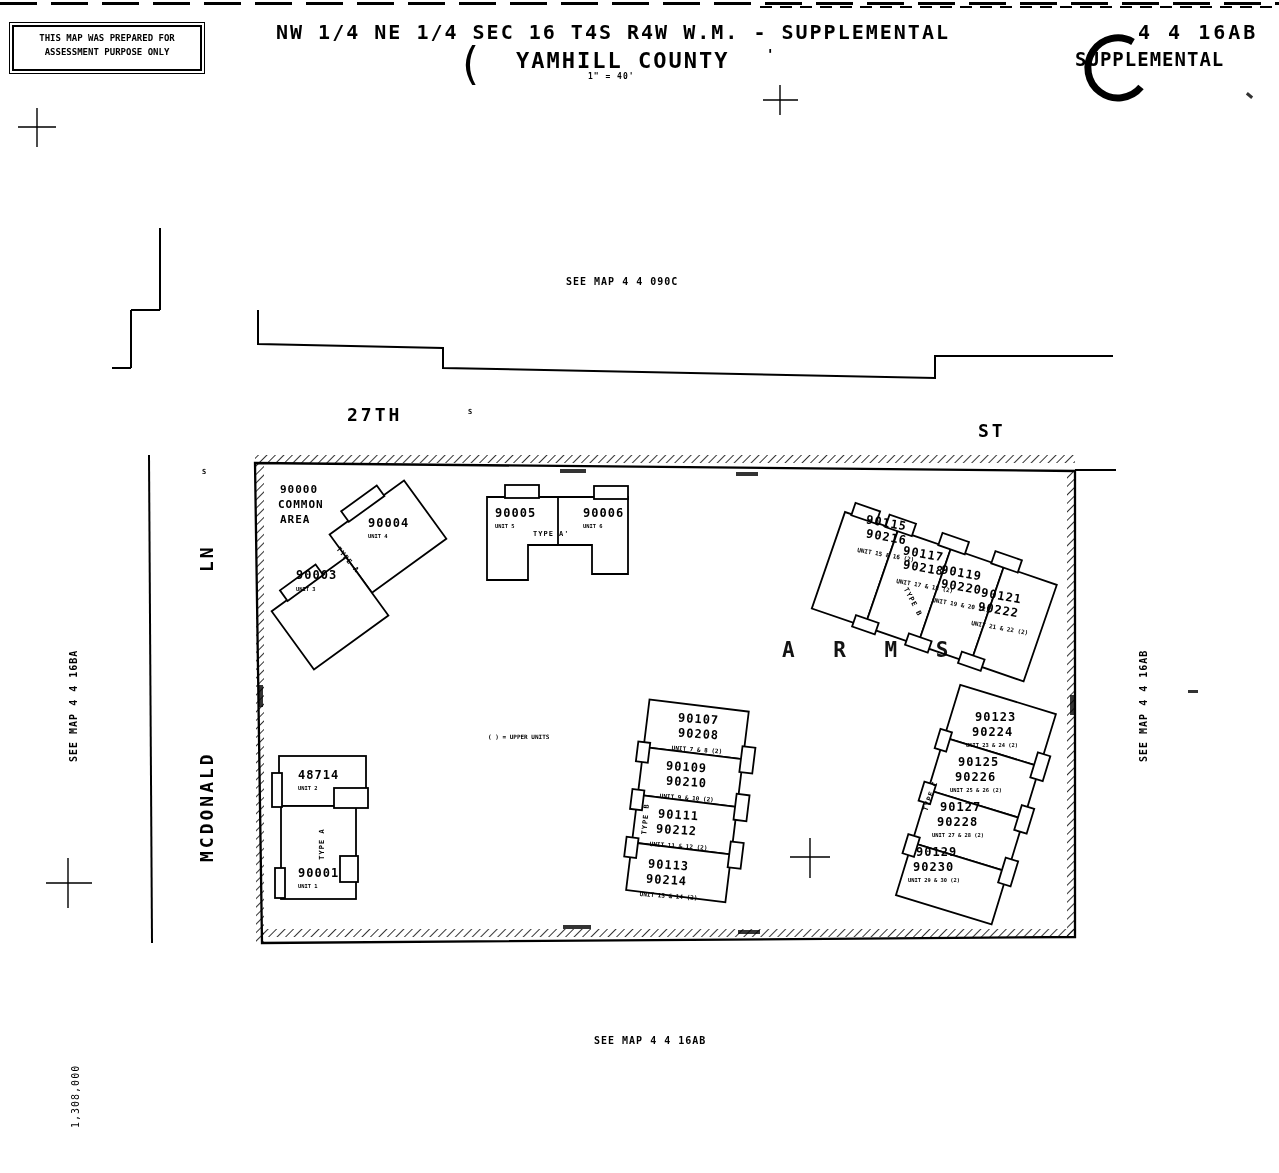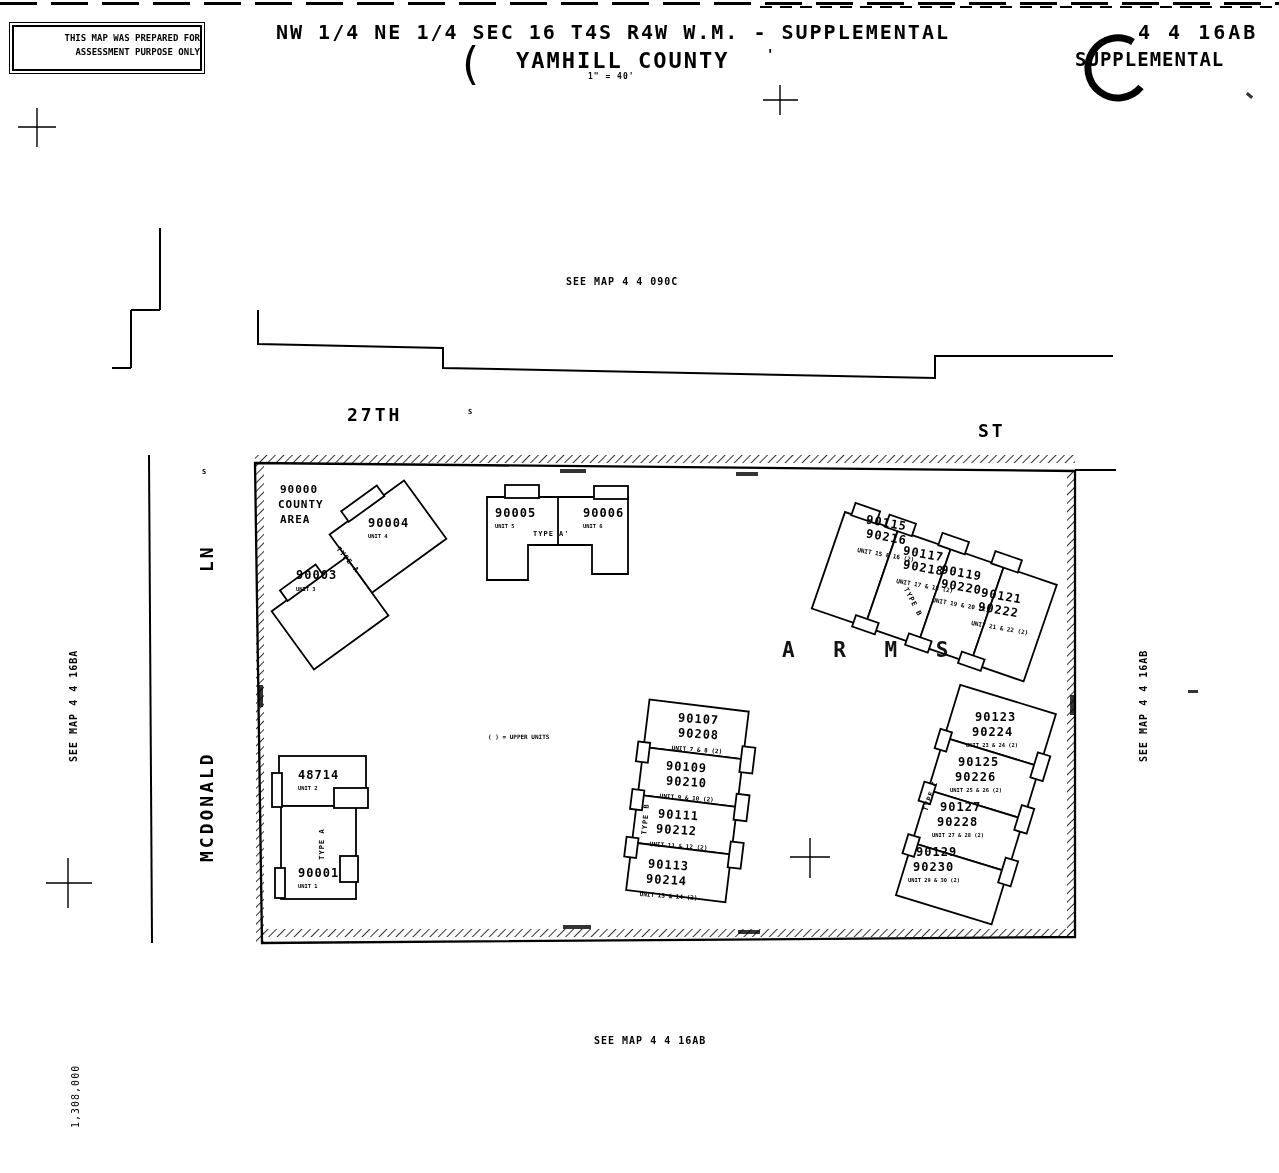--- a/index.html
+++ b/index.html
@@ -5,21 +5,21 @@
   html,body{margin:0;padding:0;background:#f6f6f4;}
   #page{position:relative;width:1279px;height:1173px;background:#ffffff;overflow:hidden;
         font-family:"DejaVu Sans Mono", monospace;color:#000;}
   .t{position:absolute;white-space:nowrap;font-weight:bold;color:#000;}
   .title{font-size:20px;letter-spacing:2px;}
   .county{font-size:22px;letter-spacing:2px;}
   .scale{font-size:8px;letter-spacing:1px;font-weight:bold;}
   .mapnum{font-size:20px;letter-spacing:3px;}
   .suppl{font-size:19px;letter-spacing:1px;}
   .box{position:absolute;left:12px;top:25px;width:186px;height:38px;border:2px solid #000;
-       outline:1px solid #000;outline-offset:2px;text-align:right;padding-top:4px;}
+       outline:1px solid #000;outline-offset:2px;text-align:center;padding-top:4px;}
   .box .l{font-size:9px;font-weight:bold;letter-spacing:0px;line-height:14px;}
   .seemap{font-size:10px;letter-spacing:1px;}
   .street{font-size:18px;letter-spacing:3px;}
   .vert{transform:rotate(-90deg);transform-origin:left top;}
   .unum{font-size:12px;letter-spacing:1px;}
   .usub{font-size:6px;letter-spacing:0px;transform:scale(.9);transform-origin:left top;}
   .typelab{font-size:7px;letter-spacing:1px;}
   .big{font-size:48px;font-weight:400;font-family:"DejaVu Sans",sans-serif;letter-spacing:2px;}
   .complex{font-size:21px;letter-spacing:13px;font-weight:bold;opacity:.92;}
   .common{font-size:11px;letter-spacing:1px;line-height:15px;}
@@ -172,21 +172,21 @@
   <div class="t street" style="left:347px;top:404px">27TH</div>
   <div class="t street" style="left:978px;top:420px">ST</div>
   <div class="t marker" style="left:468px;top:408px">S</div>
   <div class="t street vert" style="left:196px;top:862px">MCDONALD</div>
   <div class="t street vert" style="left:196px;top:572px">LN</div>
   <div class="t marker" style="left:202px;top:468px">S</div>
 
   <div class="t complex" style="left:782px;top:638px">A R M S</div>
   <div class="t note" style="left:488px;top:733px">( ) = UPPER UNITS</div>
   <div class="t common" style="left:280px;top:482px">90000</div>
-  <div class="t common" style="left:278px;top:497px">COUNTY</div>
+  <div class="t common" style="left:278px;top:497px">COMMON</div>
   <div class="t common" style="left:280px;top:512px">AREA</div>
 
   <div class="t unum" style="left:368px;top:516px">90004</div>
   <div class="t usub" style="left:368px;top:533px">UNIT 4</div>
   <div class="t unum" style="left:296px;top:568px">90003</div>
   <div class="t usub" style="left:296px;top:586px">UNIT 3</div>
   <div class="t typelab" style="left:332px;top:556px;transform:rotate(50deg)">TYPE A</div>
 
   <div class="t unum" style="left:495px;top:506px">90005</div>
   <div class="t usub" style="left:495px;top:523px">UNIT 5</div>

